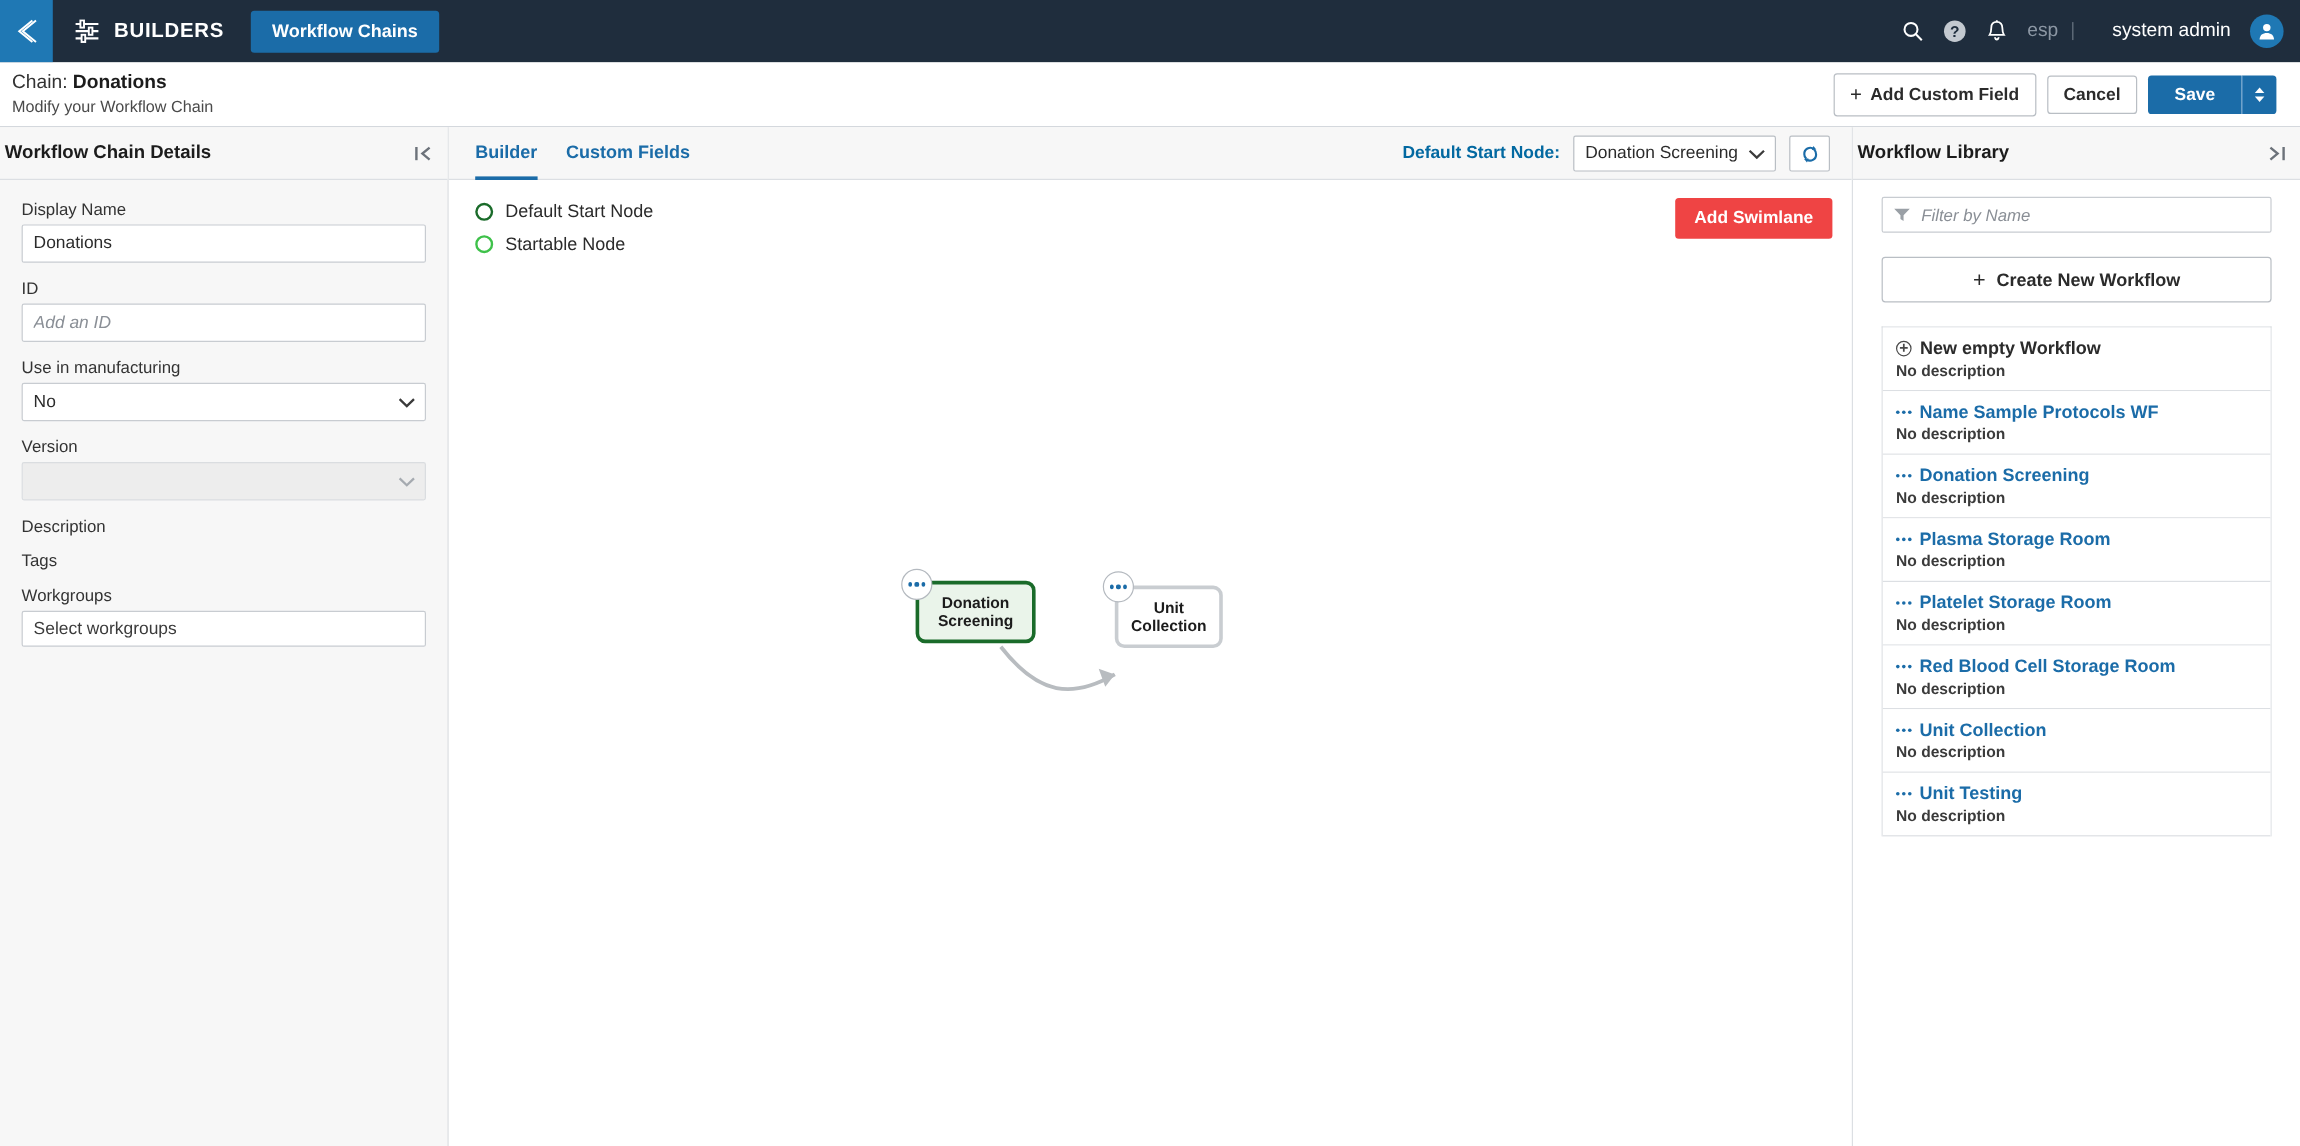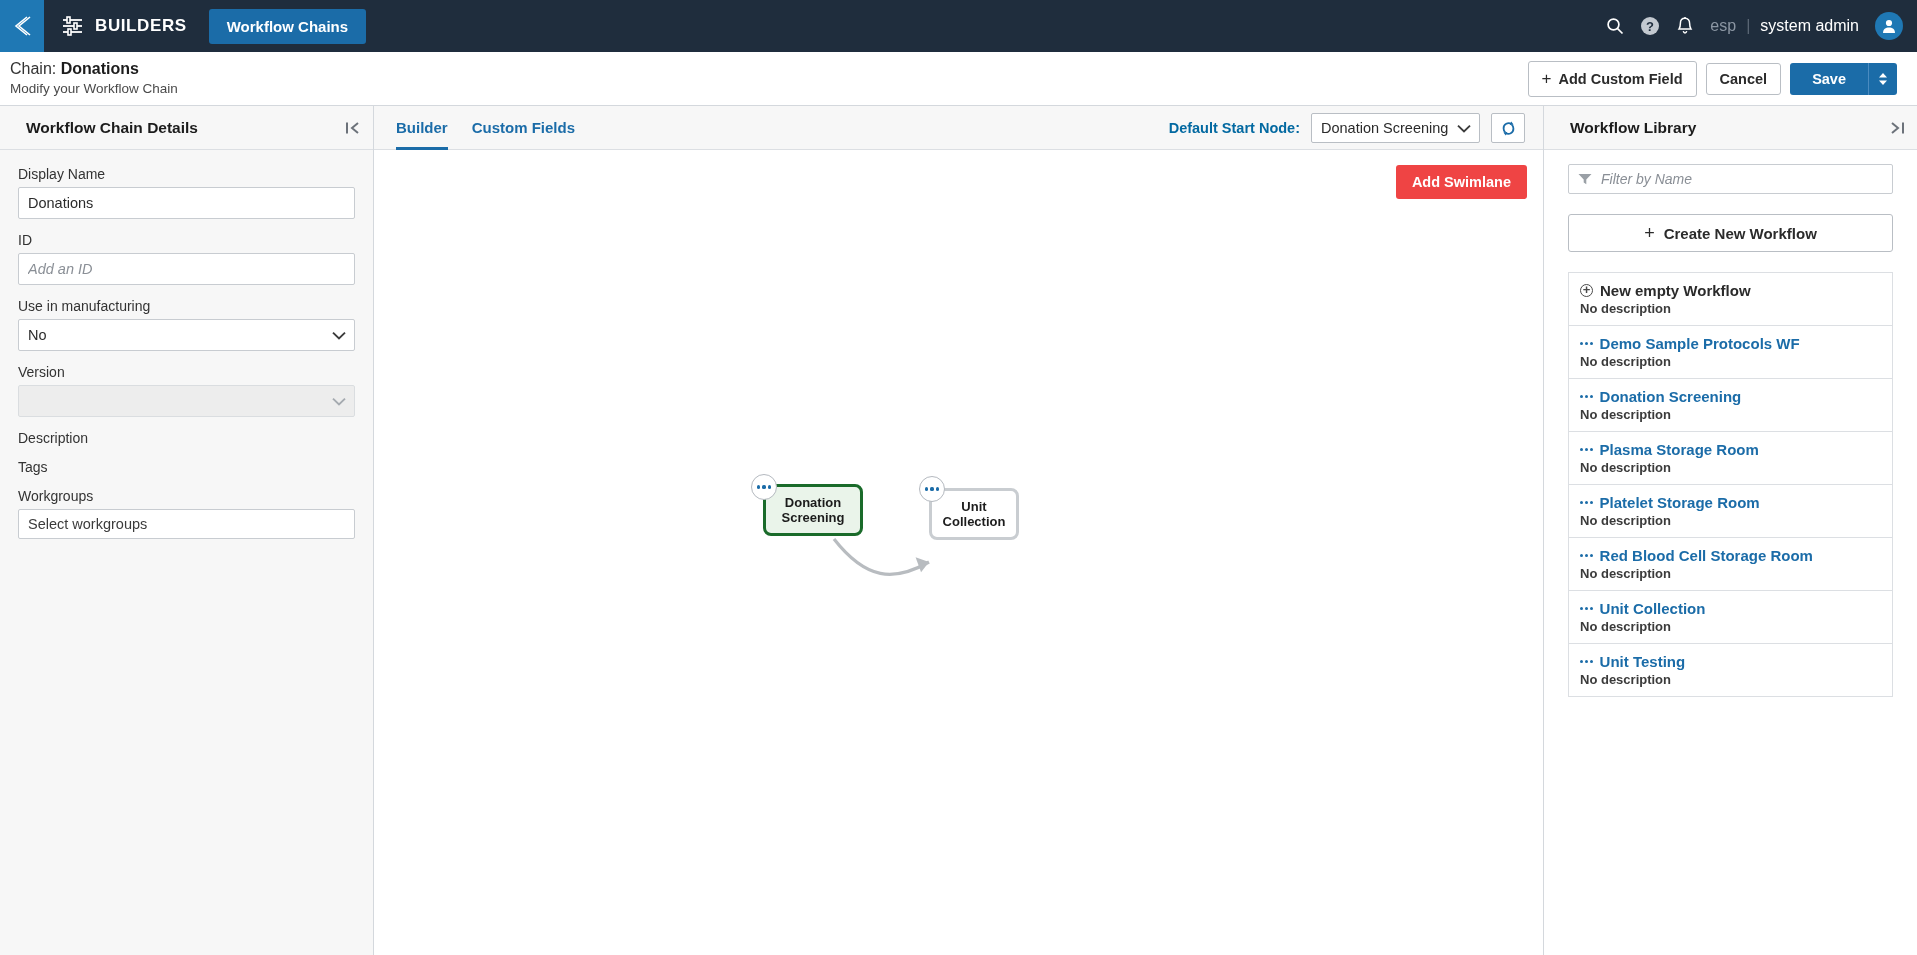--- a/index.html
+++ b/index.html
@@ -53,21 +53,21 @@
   .nav-right {
     position: absolute;
     right: 14px;
     top: 0; height: 52px;
     display: flex; align-items: center;
     gap: 16px;
   }
   .nav-icon { cursor: pointer; display: flex; align-items: center; }
   .nav-esp { color: #8b96a3; font-size: 16px; }
   .nav-sep { color: #5b6775; font-size: 16px; margin: 0 -6px; }
-  .nav-user { color: #ffffff; font-size: 16px; white-space: nowrap; }
+  .nav-user { color: #ffffff; font-size: 16px; white-space: nowrap; margin-left: 21px; }
   .avatar {
     width: 28px; height: 28px; border-radius: 50%;
     background: #1f78b4;
     display: flex; align-items: center; justify-content: center;
     cursor: pointer;
   }
 
   
   .pagehead {
     height: 54px;
@@ -131,21 +131,21 @@
     width: 374px;
     flex: 0 0 374px;
     background: #f7f7f7;
     border-right: 1px solid #d4d8dd;
     display: flex; flex-direction: column;
   }
   .panel-head {
     height: 44px;
     border-bottom: 1px solid #dcdfe3;
     display: flex; align-items: center;
-    padding: 0 26px;
+    padding: 0 4px;
     position: relative;
     background: #f7f7f7;
   }
   .panel-head-title { font-size: 15.5px; font-weight: bold; color: #1c1c1c; }
   .panel-collapse {
     position: absolute; right: 12px; top: 0; height: 44px;
     display: flex; align-items: center; cursor: pointer;
   }
   .panel-body { padding: 16px 18px 0 18px; overflow-y: auto; flex: 1; }
   .field-label {
@@ -594,20 +594,30 @@
             <path d="M11.6 4.2 A5 5 0 0 0 3.6 8.5 A5 5 0 0 0 5.3 12.4" fill="none" stroke="#1b6ca8" stroke-width="1.8"></path>
             <polygon points="11.2,1.6 13.6,4.6 9.8,5.0" fill="#1b6ca8"></polygon>
             <path d="M5.4 12.8 A5 5 0 0 0 13.4 8.5 A5 5 0 0 0 11.7 4.6" fill="none" stroke="#1b6ca8" stroke-width="1.8"></path>
             <polygon points="5.8,15.4 3.4,12.4 7.2,12.0" fill="#1b6ca8"></polygon>
           </svg>
         </button>
       </div>
     </div>
 
     <div class="canvas">
+      <div class="legend">
+        <div class="legend-row">
+          <span class="legend-dot dot-default"></span>
+          <span>Default Start Node</span>
+        </div>
+        <div class="legend-row">
+          <span class="legend-dot dot-startable"></span>
+          <span>Startable Node</span>
+        </div>
+      </div>
 
       <button class="add-swimlane">Add Swimlane</button>
 
       <svg class="edge-svg" width="900" height="520">
         <path d="M 460 389 C 492 430 520 432 555 412" fill="none" stroke="#b8bcc0" stroke-width="3.2"></path>
         <polygon points="555,412 544,419 544,403" fill="#b8bcc0" transform="rotate(-20 555 412)"></polygon>
       </svg>
 
       <div class="node start" style="left:389px; top:334px; width:100px; height:52px;">
         <div>
@@ -670,21 +680,21 @@
           <div class="wf-item-desc">No description</div>
         </div>
 
         <div class="wf-item">
           <div class="wf-item-title">
             <span class="wf-grip">
                 <i></i>
                 <i></i>
                 <i></i>
               </span>
-            <span>Demo Sample Protocols WF</span>
+            <span>Name Sample Protocols WF</span>
           </div>
           <div class="wf-item-desc">No description</div>
         </div>
 
         <div class="wf-item">
           <div class="wf-item-title">
             <span class="wf-grip">
                 <i></i>
                 <i></i>
                 <i></i>

